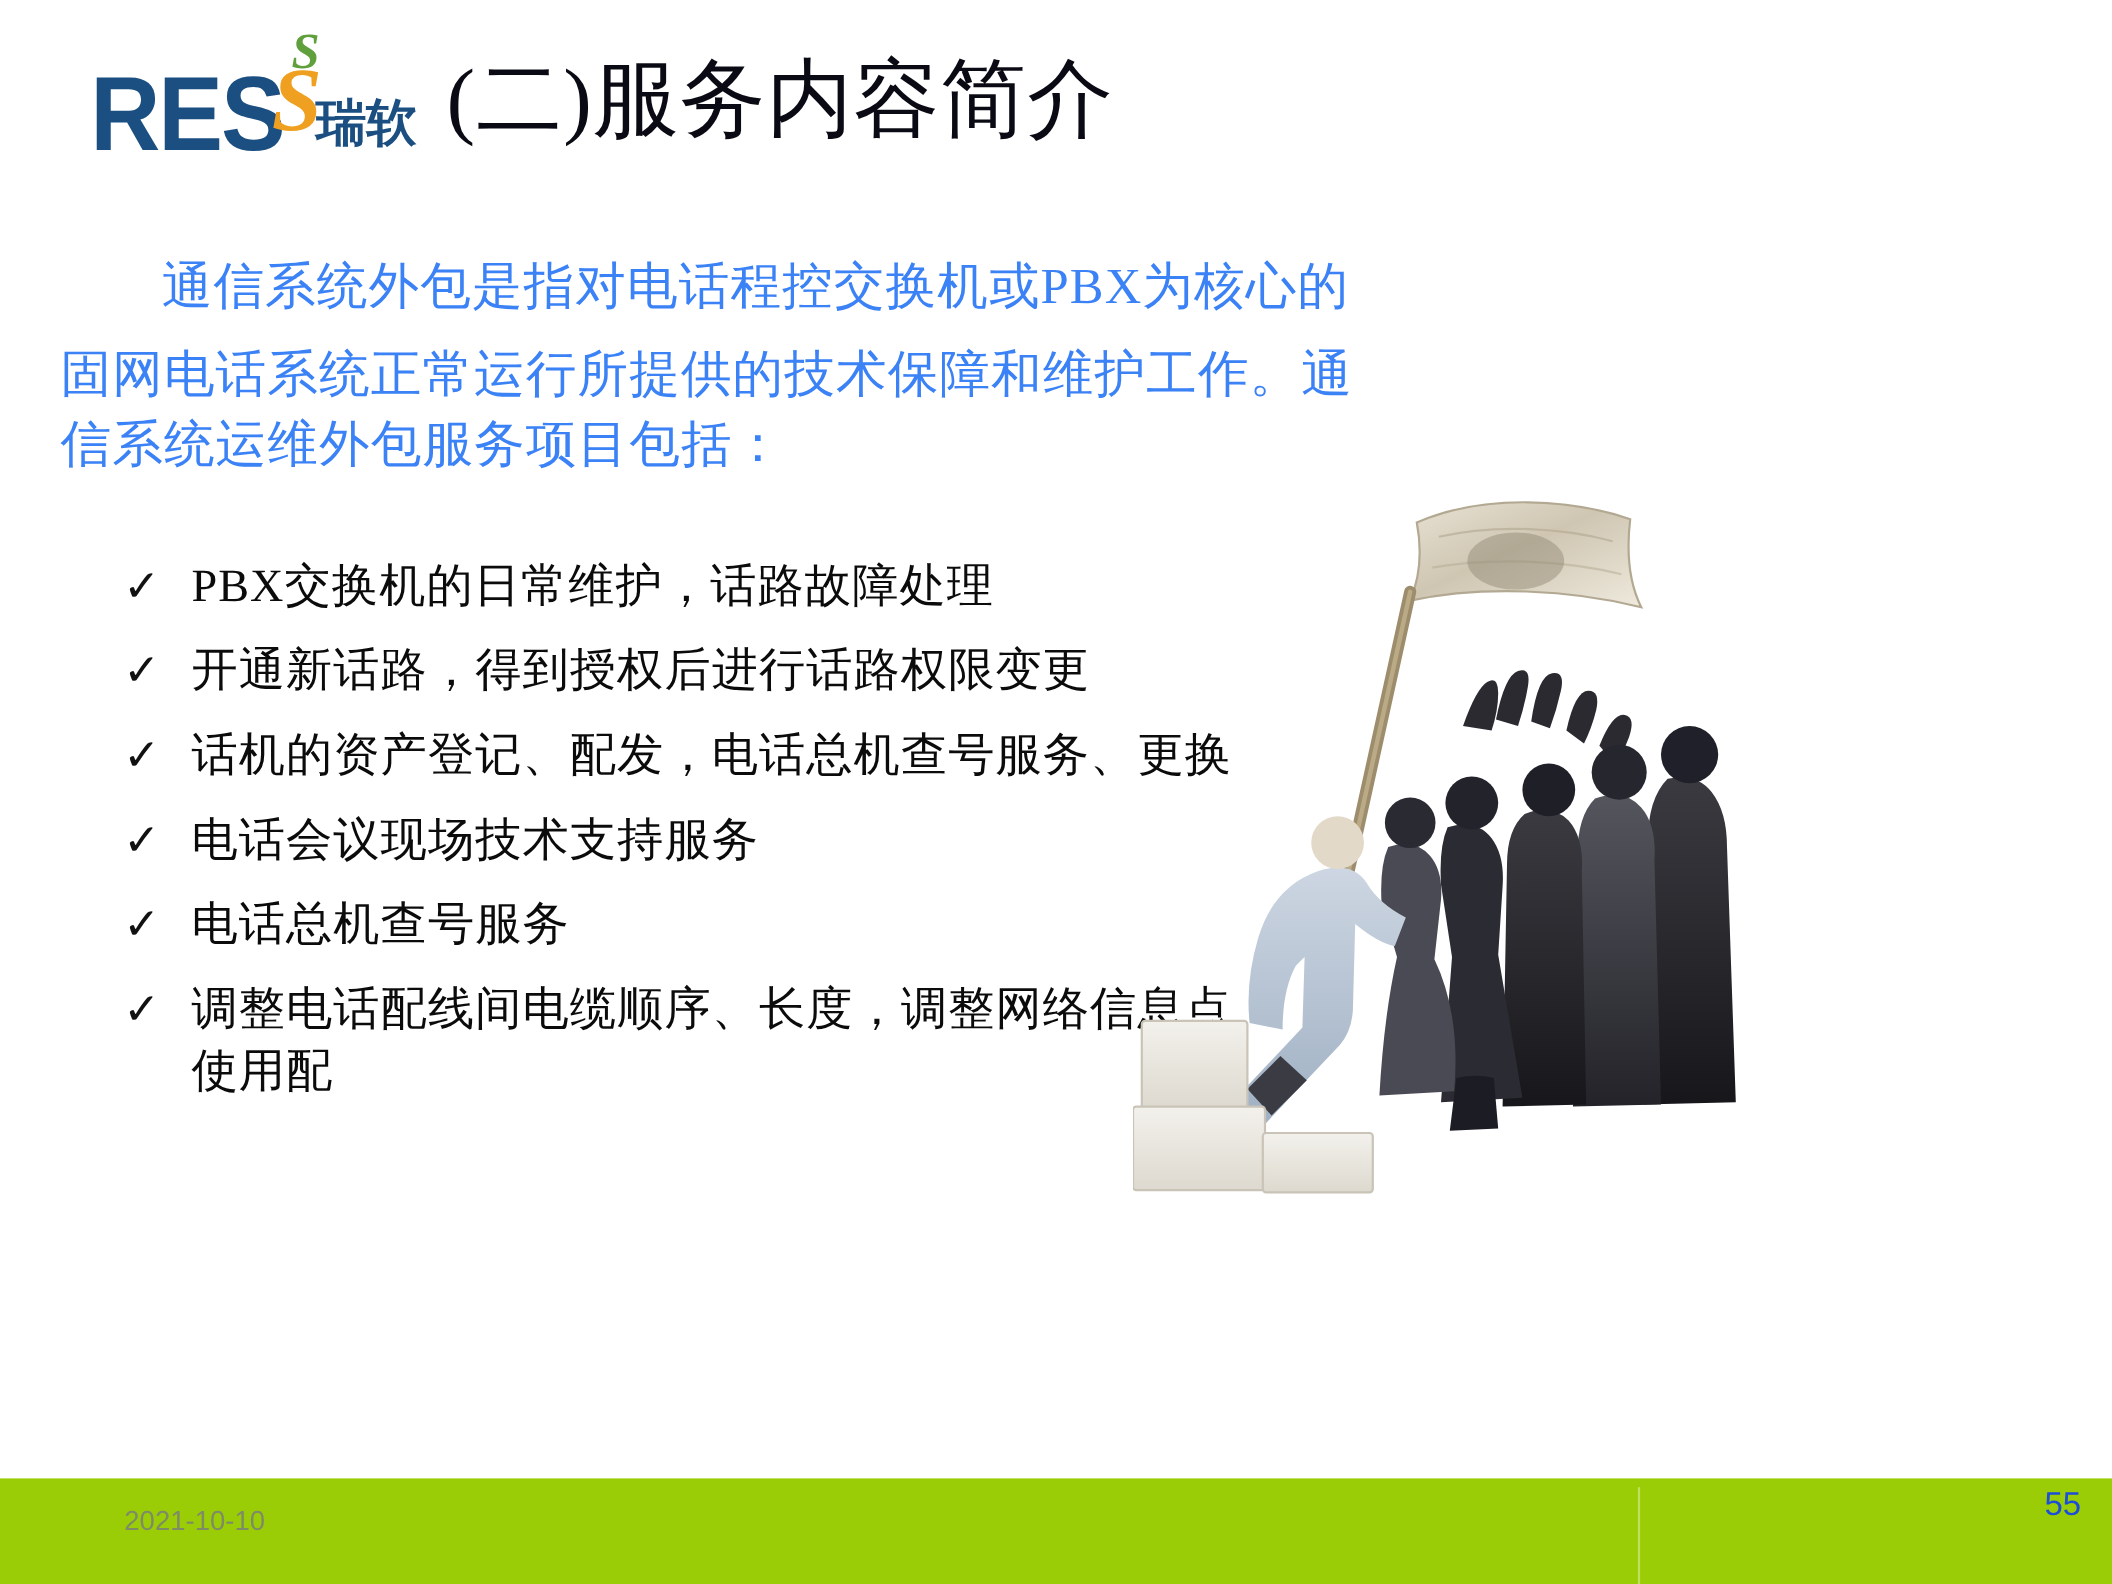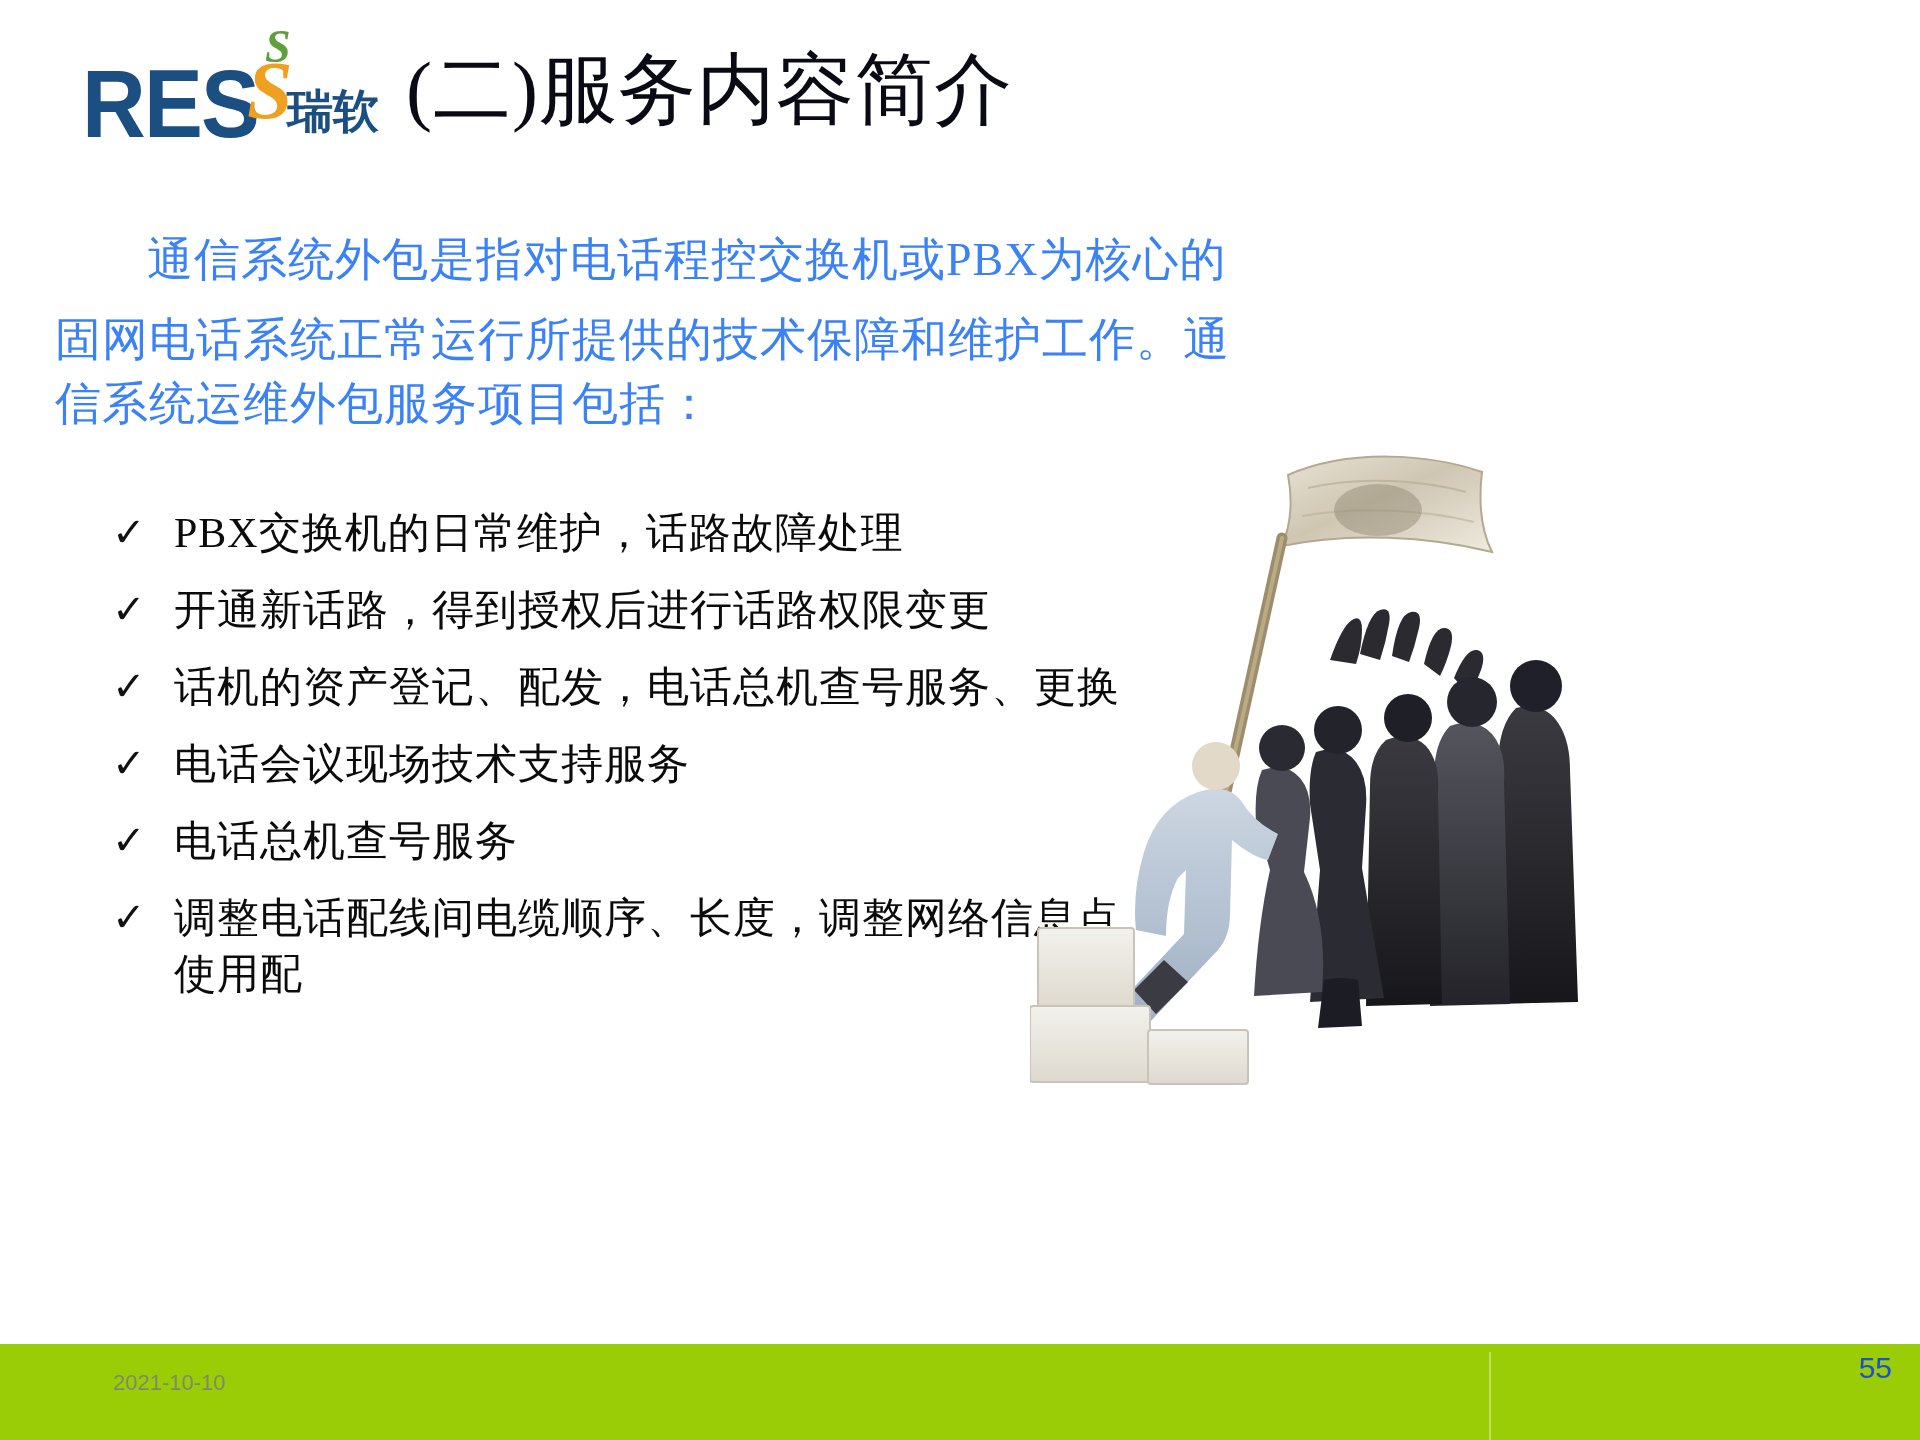--- a/index.html
+++ b/index.html
@@ -171,21 +171,21 @@
     bottom: 0;
     width: 1920px;
     height: 96px;
     background: #9ACD05;
   }
   .footer-date {
     position: absolute;
     left: 113px;
     top: 22px;
     font-family: "Liberation Sans", sans-serif;
-    font-size: 22px;
+    font-size: 25px;
     line-height: 34px;
     color: #7E8B66;
     letter-spacing: 0px;
   }
   .footer-divider {
     position: absolute;
     left: 1489px;
     top: 8px;
     width: 2px;
     height: 88px;

